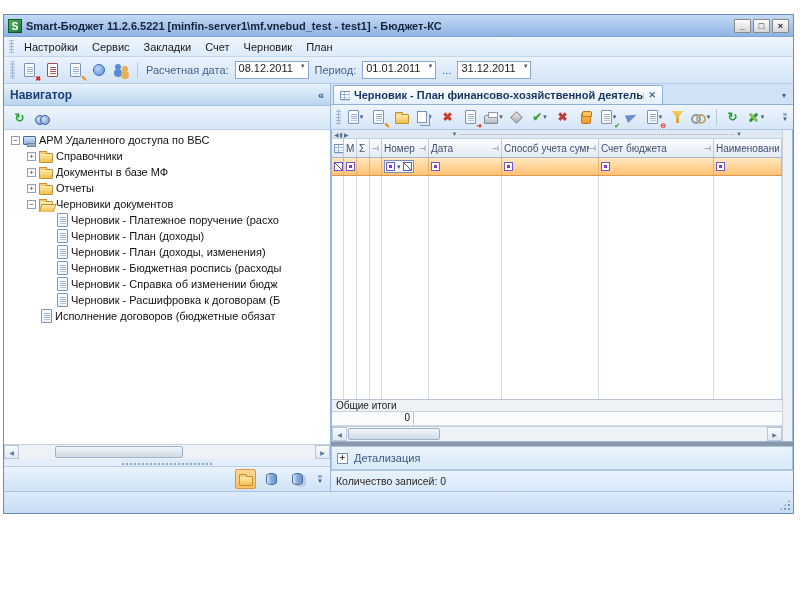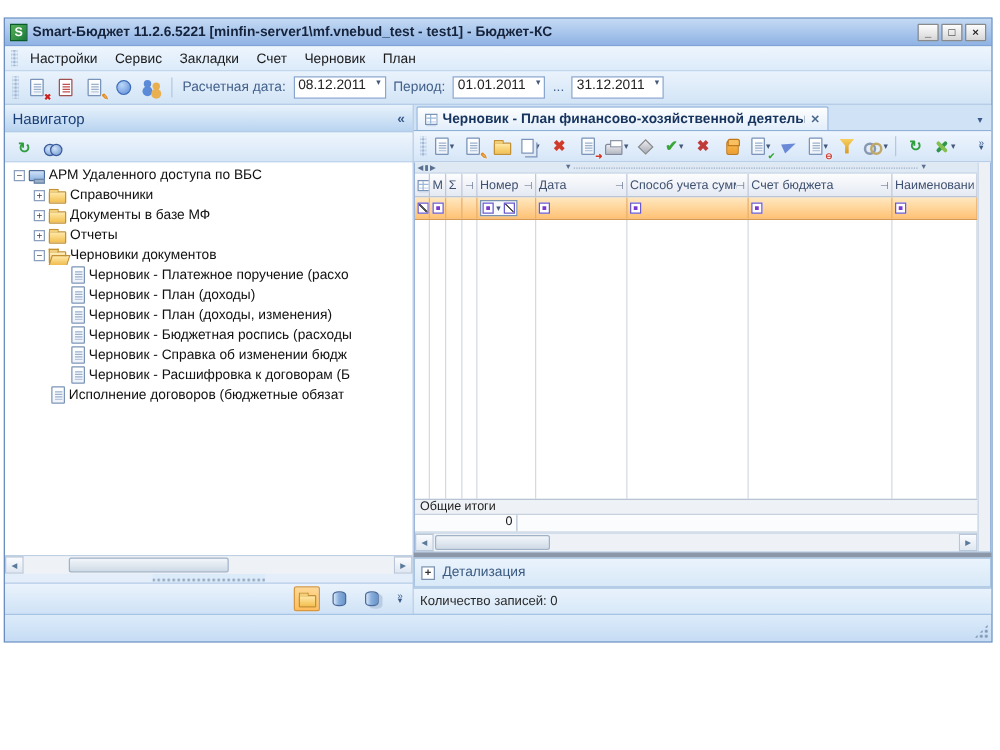--- a/index.html
+++ b/index.html
@@ -23,21 +23,21 @@
 .badge{position:absolute;right:-1px;bottom:-2px;font-size:7px;font-weight:bold;line-height:1;text-shadow:0 0 2px #fff}
 .dd{font-size:7px;color:#44587a;margin-left:1px}
 .tlabel{color:#44618c;margin:0 4px;white-space:nowrap}
 .datebox{display:inline-flex;align-items:flex-start;justify-content:space-between;width:74px;height:18px;background:#fff;border:1px solid #89a6cf;padding:0 3px;margin:0 2px;color:#222}
 .overflow{margin-left:auto;display:flex;flex-direction:column;align-items:center;line-height:5px;color:#3a5a8a;font-size:8px;padding:0 3px}
 .overflow .ovdown{font-size:6px}
 
 .main{flex:1;display:flex;min-height:0}
 .nav{width:327px;display:flex;flex-direction:column;background:#e4eefa;border-right:1px solid #9ab6da}
 .nav-head{height:22px;background:linear-gradient(#e8f2fc,#b9d4f0);display:flex;align-items:center;justify-content:space-between;padding:0 6px;border-bottom:1px solid #a6c2e2}
-.nav-title{font-weight:normal;font-size:12px;color:#1b3f77}
+.nav-title{font-weight:bold;font-size:12px;color:#1b3f77}
 .collapse{color:#3a5a8a;font-weight:bold;font-size:11px}
 .nav-tools{height:24px;background:linear-gradient(#eef5fd,#d6e6f6);display:flex;align-items:center;padding:0 4px;border-bottom:1px solid #b6cde8}
 .tree{flex:1;background:#fff;overflow:hidden;padding-top:2px}
 .trow{height:16px;display:flex;align-items:center;gap:3px;white-space:nowrap;overflow:hidden;padding-left:4px}
 .trow .lbl{overflow:hidden;white-space:nowrap}
 .trow.sel .lbl{background:#bdd3ec;outline:1px solid #98b4d8}
 .exp{flex:none;width:9px;height:9px;border:1px solid #8aa0be;background:#fff;font:8px/7px "Liberation Sans",sans-serif;text-align:center;color:#444}
 .spacer{flex:none;display:inline-block}
 
 .hscroll{height:15px;display:flex;align-items:stretch;background:#e9eef5;border-top:1px solid #c0d0e4}

